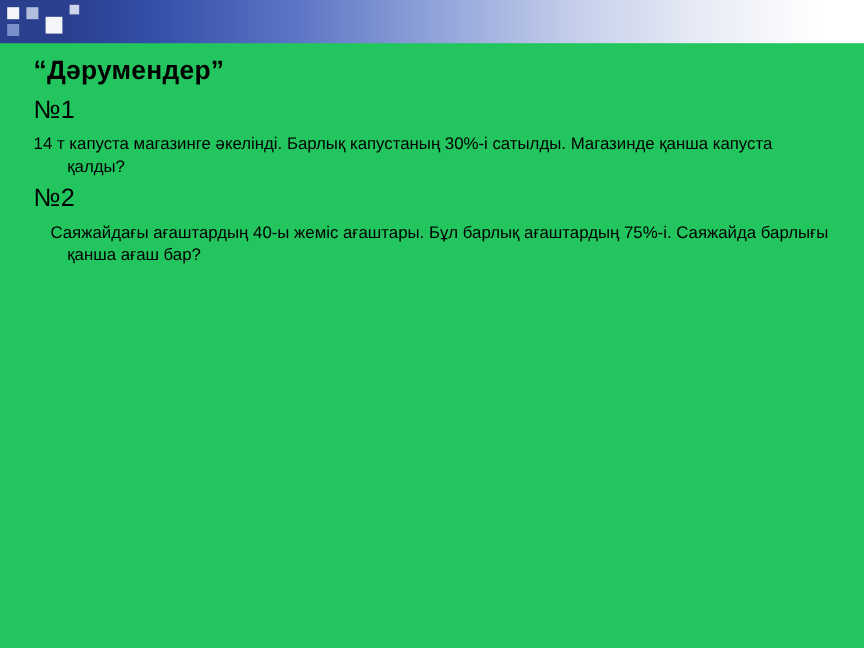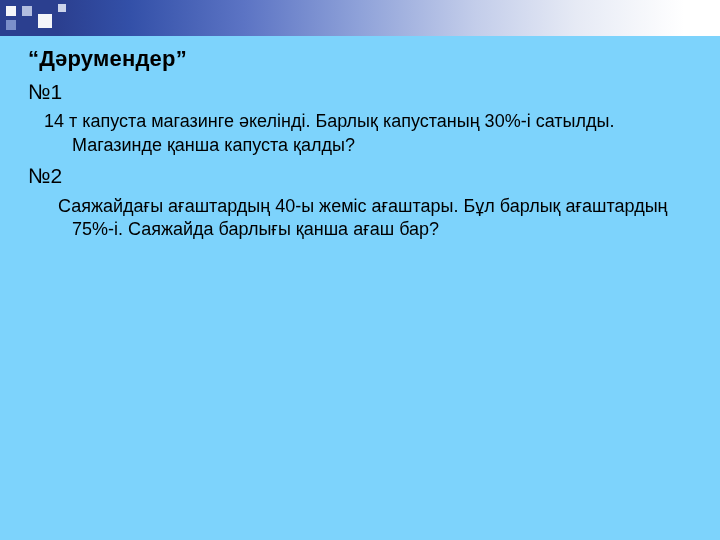--- a/index.html
+++ b/index.html
@@ -10,21 +10,21 @@
     width: 720px;
     height: 540px;
     background: #ffffff;
     font-family: "Liberation Sans", sans-serif;
     overflow: hidden;
   }
   .slide {
     position: relative;
     width: 720px;
     height: 540px;
-    background: #7dd3fc;
+    background: #22c55e;
   }
 
   
   .top-banner {
     position: absolute;
     left: 0;
     top: 0;
     width: 720px;
     height: 36px;
     background: linear-gradient(to right,
@@ -72,25 +72,24 @@
     font-weight: bold;
     line-height: 1.22;
     letter-spacing: 0.2px;
   }
   .num-line {
     font-size: 21px;
     line-height: 1.22;
     margin-top: 6px;
   }
   .para {
-    font-size: 18px;
+    font-size: 14px;
     line-height: 1.3;
     padding-left: 0;
     text-indent: 0;
-    margin-left: 16px;
   }
   .para .hang {
     display: block;
     padding-left: 28px;
     text-indent: -28px;
   }
   .para2 .hang {
     display: block;
     padding-left: 28px;
     text-indent: -14px;

